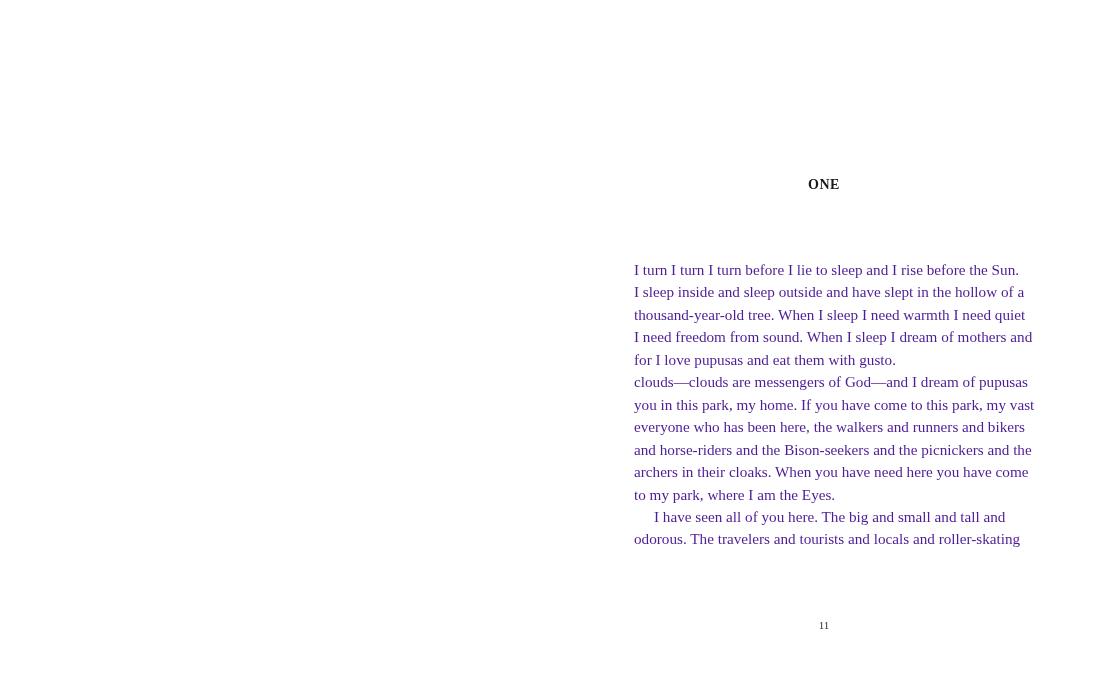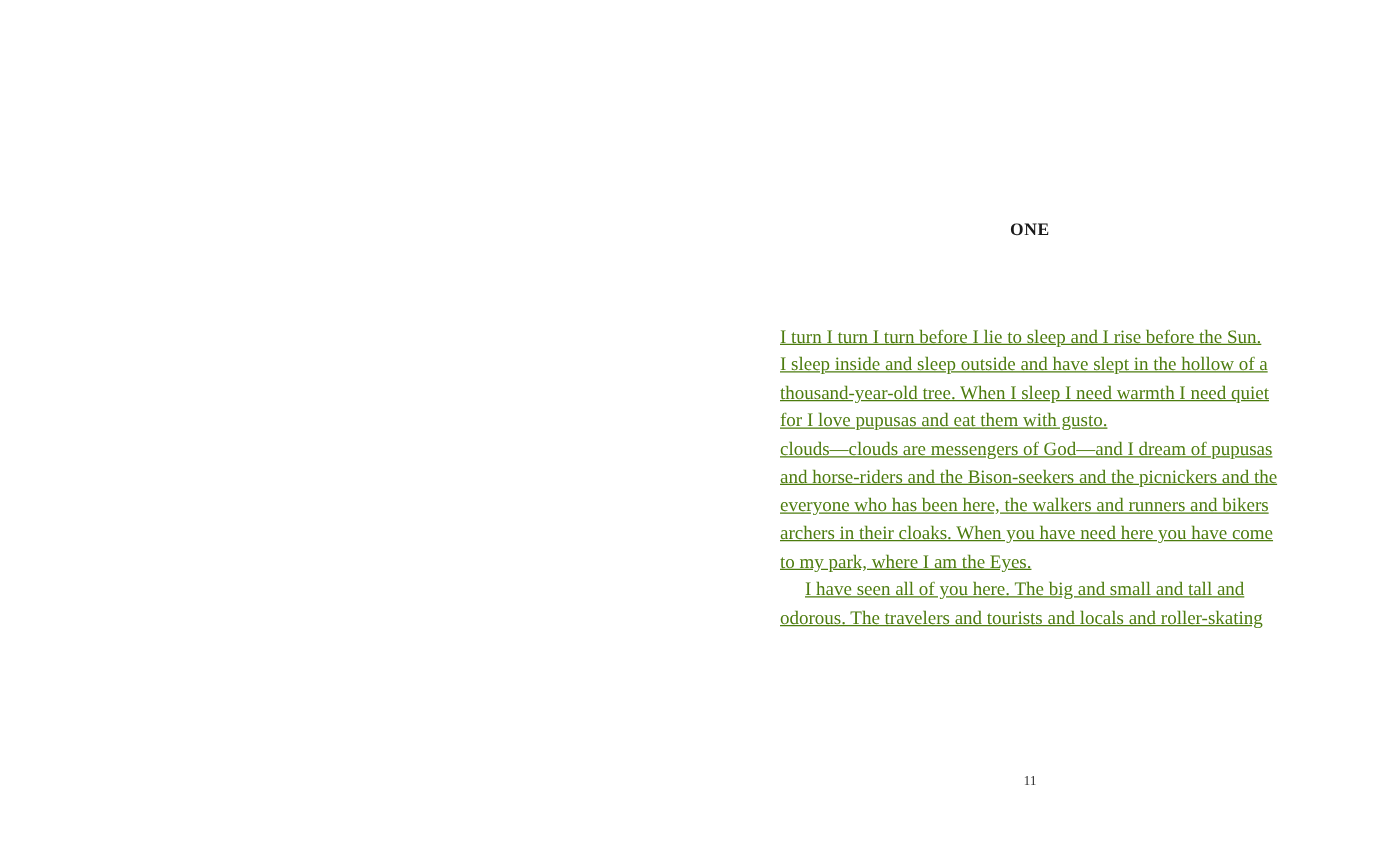--- a/index.html
+++ b/index.html
@@ -47,27 +47,26 @@
       padding-left: 0;
     }
     .chapter-title-inner {
       position: absolute;
       left: 249px;
       width: 50px;
       text-align: center;
     }
     .text-block {
       position: absolute;
-      left: 74px;
+      left: 84px;
       top: 259px;
       width: 410px;
       font-size: 15.2px;
       line-height: 22.45px;
-      color: #4d7c0f;
-      text-decoration: underline;
+      color: #4c1d95;
     }
     .line {
       display: block;
       white-space: nowrap;
     }
     .indent {
       padding-left: 20px;
     }
     .page-number {
       position: absolute;
@@ -89,27 +88,29 @@
     <div class="chapter-title">
       <span class="chapter-title-inner">ONE</span>
     </div>
 
     <div class="text-block">
 
       <div class="paragraph">
         <span class="line">I turn I turn I turn before I lie to sleep and I rise before the Sun.</span>
         <span class="line">I sleep inside and sleep outside and have slept in the hollow of a</span>
         <span class="line">thousand-year-old tree. When I sleep I need warmth I need quiet</span>
+        <span class="line">I need freedom from sound. When I sleep I dream of mothers and</span>
         <span class="line">for I love pupusas and eat them with gusto.</span>
         <span class="line">clouds—clouds are messengers of God—and I dream of pupusas</span>
       </div>
 
       <div class="paragraph">
+        <span class="line">you in this park, my home. If you have come to this park, my vast</span>
+        <span class="line">everyone who has been here, the walkers and runners and bikers</span>
         <span class="line">and horse-riders and the Bison-seekers and the picnickers and the</span>
-        <span class="line">everyone who has been here, the walkers and runners and bikers</span>
         <span class="line">archers in their cloaks. When you have need here you have come</span>
         <span class="line">to my park, where I am the Eyes.</span>
       </div>
 
       <div class="paragraph">
         <span class="line indent">I have seen all of you here. The big and small and tall and</span>
         <span class="line">odorous. The travelers and tourists and locals and roller-skating</span>
       </div>
     </div>
 

